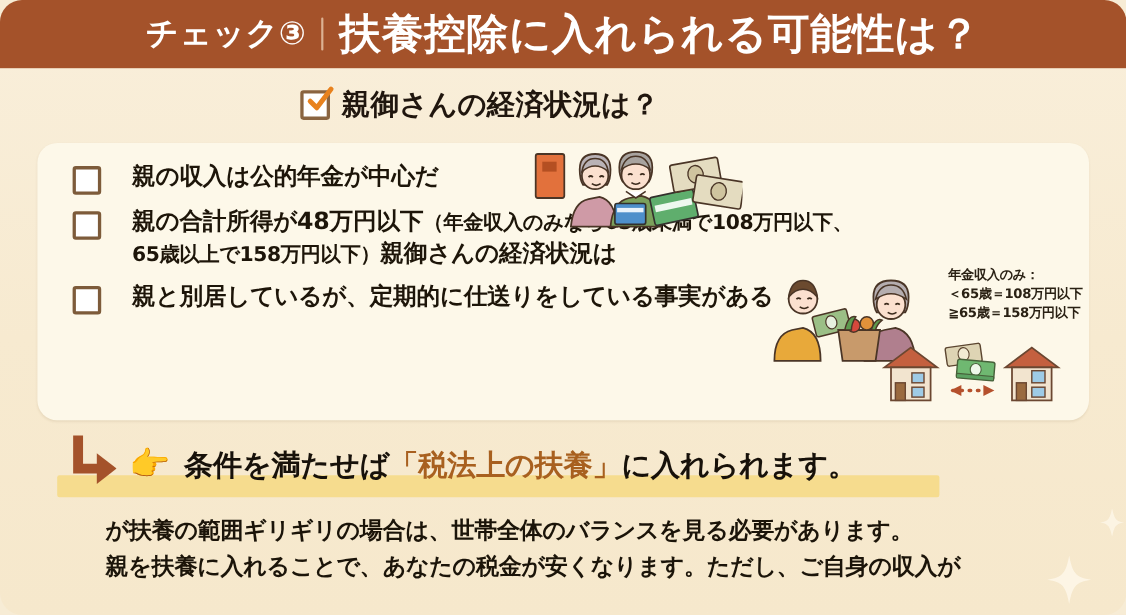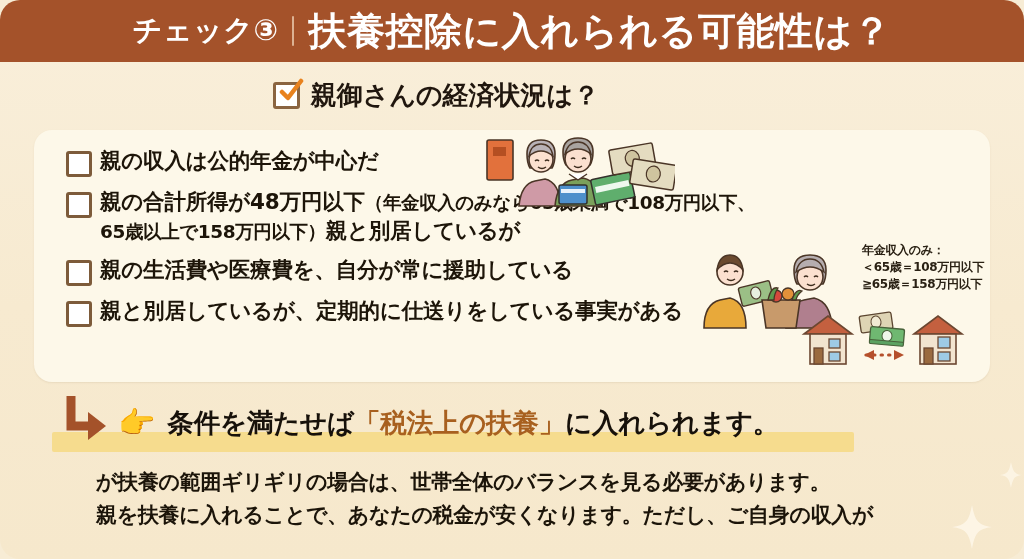--- a/index.html
+++ b/index.html
@@ -48,21 +48,21 @@
   .subtitle-text{
     font-size:26px;font-weight:bold;color:#20160e;white-space:nowrap;
   }
   
   .card{
     position:absolute;left:34px;top:130px;width:956px;height:252px;
     background:#fdf8e9;border-radius:18px;
     box-shadow:0 1px 2px rgba(120,90,50,.10);
   }
   .checklist{position:absolute;left:32px;top:16px;width:890px;}
-  .check-item{display:flex;align-items:flex-start;gap:8px;margin-bottom:10px;}
+  .check-item{display:flex;align-items:flex-start;gap:28px;margin-bottom:10px;}
   .check-item .cbx.empty{
     width:26px;height:26px;flex:0 0 26px;margin-top:5px;border-width:3px;
     border-color:#7d5b3a;
   }
   .item-text{
     font-size:21.5px;font-weight:bold;color:#1d1509;line-height:1.35;
     letter-spacing:-.2px;
   }
   .item-text .small{font-size:18.5px;letter-spacing:-.4px;}
   
@@ -157,28 +157,24 @@
 
       <div class="check-item">
         <span class="cbx empty"></span>
         <span class="item-text">親の収入は公的年金が中心だ</span>
       </div>
 
       <div class="check-item">
         <span class="cbx empty"></span>
         <span class="item-text">
           <span>親の合計所得が48万円以下</span><span class="small">（年金収入のみなら65歳未満で108万円以下、</span><br>
-          <span class="small">65歳以上で158万円以下）</span><span>親と別居しているが</span>
+          <span class="small">65歳以上で158万円以下）</span><span>親御さんの経済状況は</span>
         </span>
       </div>
 
-      <div class="check-item">
-        <span class="cbx empty"></span>
-        <span class="item-text">親の生活費や医療費を、自分が常に援助している</span>
-      </div>
 
       <div class="check-item">
         <span class="cbx empty"></span>
         <span class="item-text">親と別居しているが、定期的に仕送りをしている事実がある</span>
       </div>
 
     </div>
   </div>
 
   <div class="illus couple">

